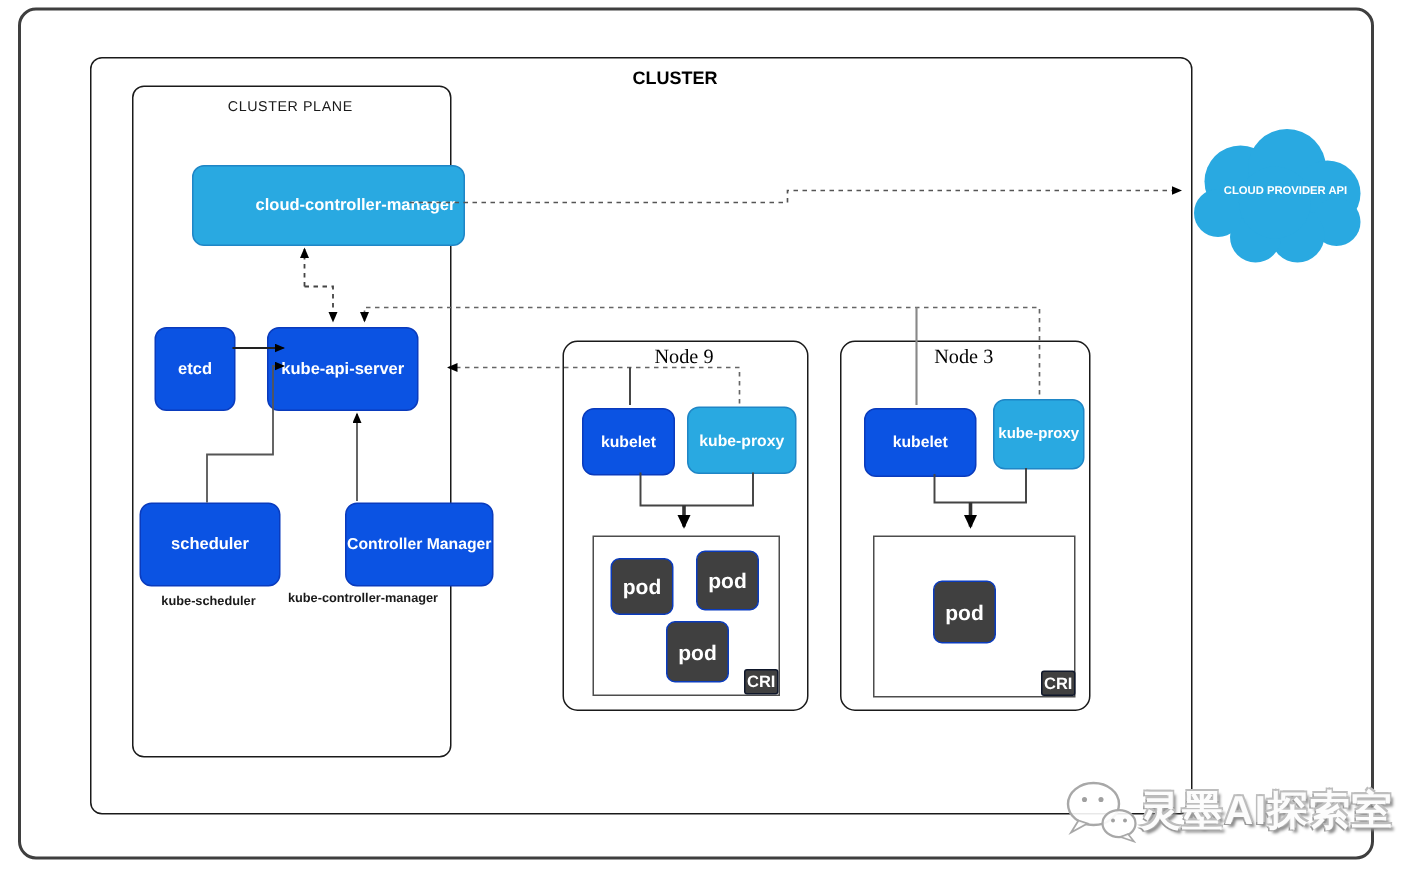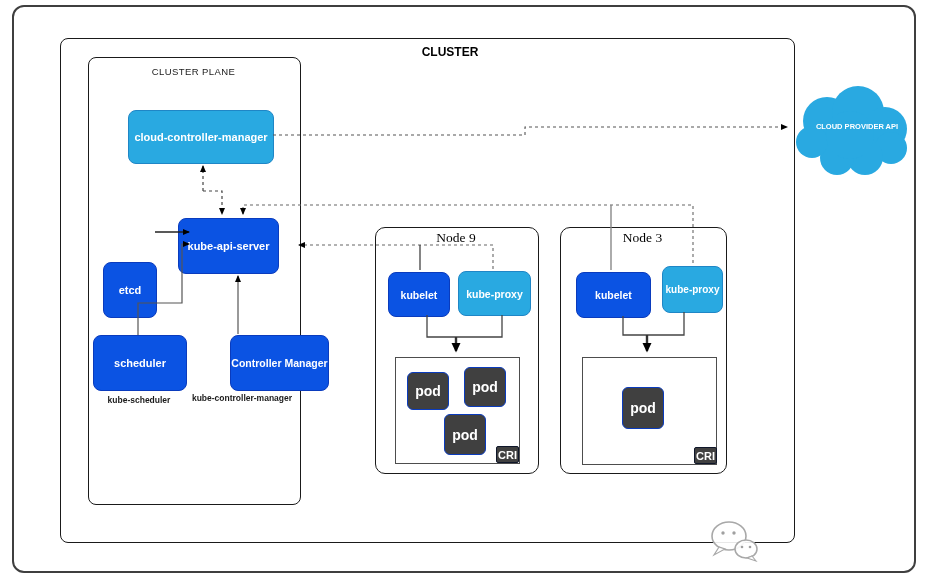--- a/index.html
+++ b/index.html
@@ -31,22 +31,22 @@
 </head>
 <body>
 
 <div class="abs frame"></div>
 <div class="abs cluster"></div>
 <div class="abs cluster-title">CLUSTER</div>
 
 <div class="abs cp"></div>
 <div class="abs cp-title">CLUSTER PLANE</div>
 
-<div class="abs lblue" style="left:128px;top:110px;width:144px;height:52px;">cloud-controller-manager</div>
-<div class="abs bblue" style="left:103px;top:218px;width:52px;height:54px;margin-top:44px;">etcd</div>
+<div class="abs lblue" style="left:128px;top:110px;width:144px;height:52px;padding-left:36px;">cloud-controller-manager</div>
+<div class="abs bblue" style="left:103px;top:218px;width:52px;height:54px;">etcd</div>
 <div class="abs bblue" style="left:178px;top:218px;width:99px;height:54px;">kube-api-server</div>
 <div class="abs bblue" style="left:93px;top:335px;width:92px;height:54px;">scheduler</div>
 <div class="abs bblue" style="left:194px;top:335px;width:97px;height:54px;font-size:10.5px;margin-left:36px;">Controller Manager</div>
 <div class="abs caption" style="left:93px;top:395px;width:92px;">kube-scheduler</div>
 <div class="abs caption" style="left:183px;top:393px;width:118px;">kube-controller-manager</div>
 
 <div class="abs nodebox" style="left:375px;top:227px;width:162px;height:245px;"></div>
 <div class="abs node-title" style="left:375px;top:230px;width:162px;">Node 9</div>
 <div class="abs bblue" style="left:388px;top:272px;width:60px;height:43px;font-size:10.5px;">kubelet</div>
 <div class="abs lblue" style="left:458px;top:271px;width:71px;height:43px;font-size:10.5px;">kube-proxy</div>
@@ -117,13 +117,14 @@
   <svg width="50" height="44" viewBox="0 0 50 44">
     <ellipse cx="21" cy="18" rx="17" ry="14" fill="rgba(255,255,255,0.9)" stroke="#a8a8a8" stroke-width="1.6"></ellipse>
     <path d="M11,29 L6,37 L17,31 Z" fill="rgba(255,255,255,0.9)" stroke="#a8a8a8" stroke-width="1.2"></path>
     <circle cx="15" cy="15" r="1.7" fill="#a0a0a0"></circle>
       <circle cx="26" cy="15" r="1.7" fill="#a0a0a0"></circle>
     <ellipse cx="38" cy="31" rx="11" ry="9" fill="rgba(255,255,255,0.9)" stroke="#a8a8a8" stroke-width="1.5"></ellipse>
     <path d="M44,38 L48,43 L39,40 Z" fill="rgba(255,255,255,0.9)" stroke="#a8a8a8" stroke-width="1.1"></path>
     <circle cx="34" cy="29" r="1.3" fill="#a0a0a0"></circle>
       <circle cx="42" cy="29" r="1.3" fill="#a0a0a0"></circle>
   </svg>
+  <span class="wm-text">灵墨AI探索室</span>
 </div>
 
 </body></html>

